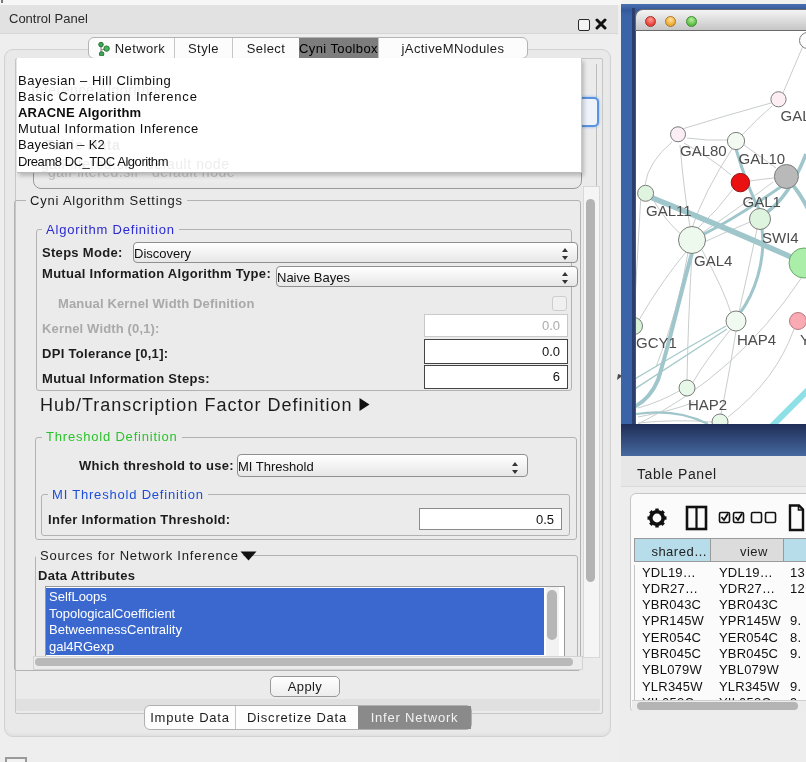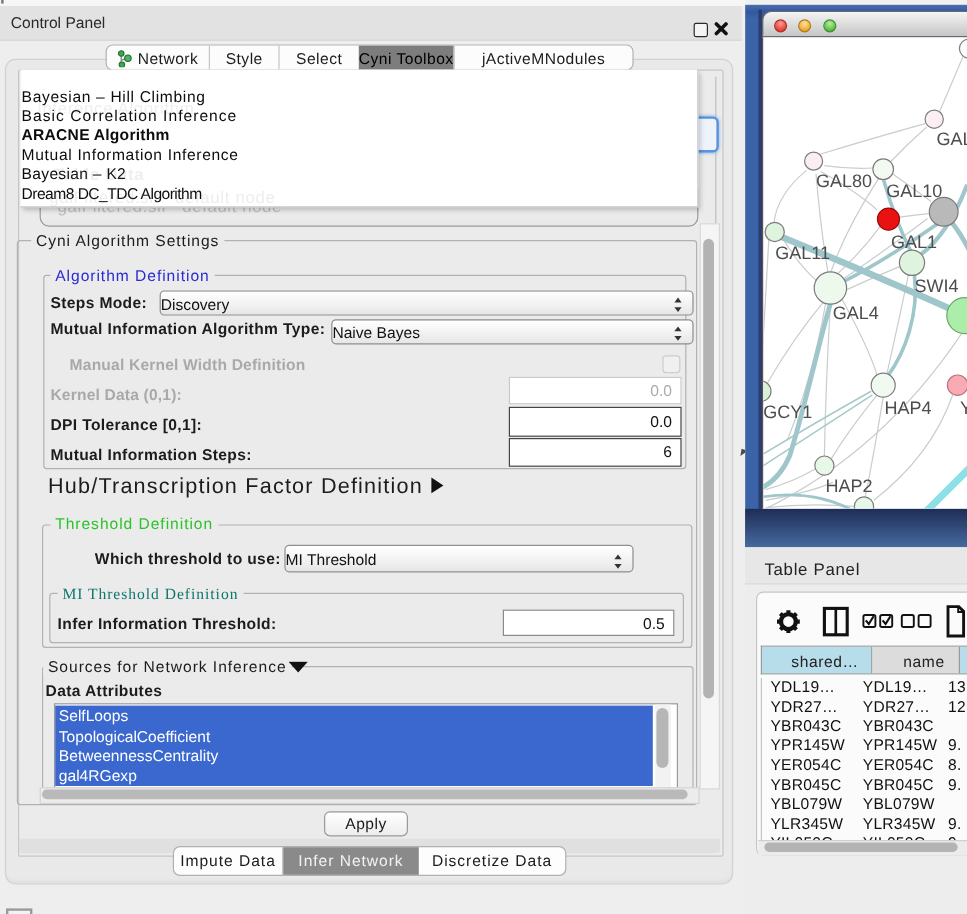--- a/index.html
+++ b/index.html
@@ -72,21 +72,21 @@
 
 <div class="abs lbl b" style="left:42px;top:266px;">Mutual Information Algorithm Type:</div>
 <div class="combo" style="left:276px;top:266px;width:302px;">Naive Bayes<span class="arr"><svg width="8" height="14" viewBox="0 0 8 14">
         <path d="M4 1 L7 5 L1 5 Z" fill="#333"></path>
         <path d="M4 13 L7 9 L1 9 Z" fill="#333"></path>
       </svg></span></div>
 
 <div class="abs glbl" style="left:42px;top:296px;margin-left:16px;">Manual Kernel Width Definition</div>
 <div class="abs" style="left:552px;top:296px;width:13px;height:13px;background:#f0f0f0;border:1px solid #cdcdcd;border-radius:3px;"></div>
 
-<div class="abs glbl" style="left:42px;top:321px;">Kernel Data (0,1):</div>
+<div class="abs glbl" style="left:42px;top:321px;">Kernel Width (0,1):</div>
 <div class="field" style="left:424px;top:314px;width:144px;height:23px;border:1px solid #c9c9c9;color:#ababab;line-height:21px;">0.0</div>
 
 <div class="abs lbl b" style="left:42px;top:346px;">DPI Tolerance [0,1]:</div>
 <div class="field" style="left:424px;top:339px;width:144px;height:25px;border:1px solid #444;line-height:23px;">0.0</div>
 
 <div class="abs lbl b" style="left:42px;top:371px;">Mutual Information Steps:</div>
 <div class="field" style="left:424px;top:365px;width:144px;height:24px;border:1px solid #444;line-height:22px;">6</div>
 
 <div class="abs" style="left:40px;top:395px;font-size:18px;letter-spacing:1px;color:#1c1c1c;white-space:nowrap;">Hub/Transcription Factor Definition</div>
 <svg class="abs" style="left:358px;top:397px;" width="13" height="15" viewBox="0 0 13 15">
@@ -96,21 +96,21 @@
 <div class="group" style="left:35px;top:437px;width:542px;height:103px;"></div>
 <div class="gtitle" style="left:42px;top:429px;color:#2bc32b;">Threshold Definition</div>
 
 <div class="abs lbl b" style="left:79px;top:458px;">Which threshold to use:</div>
 <div class="combo" style="left:237px;top:454px;width:291px;height:23px;line-height:23px;">MI Threshold<span class="arr" style="top:4px;"><svg width="8" height="14" viewBox="0 0 8 14">
         <path d="M4 1 L7 5 L1 5 Z" fill="#333"></path>
         <path d="M4 13 L7 9 L1 9 Z" fill="#333"></path>
       </svg></span></div>
 
 <div class="group" style="left:41px;top:494px;width:529px;height:42px;"></div>
-<div class="gtitle" style="left:48px;top:487px;color:#0f766e;font-family:Liberation Serif, serif;">MI Threshold Definition</div>
+<div class="gtitle" style="left:48px;top:487px;color:#1d4ed8;">MI Threshold Definition</div>
 
 <div class="abs lbl b" style="left:48px;top:512px;">Infer Information Threshold:</div>
 <div class="field" style="left:419px;top:508px;width:143px;height:22px;border:1px solid #8a8a8a;line-height:21px;">0.5</div>
 
 <div class="group" style="left:35px;top:555px;width:543px;height:103px;"></div>
 <div class="gtitle" style="left:36px;top:548px;color:#1c1c1c;">Sources for Network Inference</div>
 <svg class="abs" style="left:240px;top:551px;" width="17" height="10" viewBox="0 0 17 10">
     <path d="M0.5 0.5 L16.5 0.5 L8.5 9.5 Z" fill="#111"></path>
   </svg>
 
@@ -120,22 +120,22 @@
 <div class="abs" style="left:546px;top:587px;width:13px;height:69px;background:#f2f2f2;"></div>
 <div class="abs" style="left:547px;top:590px;width:10px;height:50px;background:#b6b6b6;border-radius:5px;"></div>
 
 <div class="abs" style="left:33px;top:656px;width:548px;height:12px;background:#ececec;border:1px solid #d4d4d4;"></div>
 <div class="abs" style="left:35px;top:658px;width:538px;height:8px;background:#b9b9b9;border-radius:4px;"></div>
 
 <div class="abs" style="left:270px;top:676px;width:68px;height:19px;background:linear-gradient(#ffffff,#ededed);border:1px solid #9a9a9a;border-radius:5px;text-align:center;line-height:19px;font-size:13px;letter-spacing:0.4px;color:#1a1a1a;">Apply</div>
 
 <div class="abs" style="left:144px;top:705px;width:326px;height:23px;background:#fdfdfd;border:1px solid #b0b0b0;border-radius:6px;display:flex;font-size:13px;letter-spacing:0.8px;color:#1c1c1c;">
   <div style="width:90px;display:flex;align-items:center;justify-content:center;border-right:1px solid #c6c6c6;">Impute Data</div>
+  <div style="width:122px;display:flex;align-items:center;justify-content:center;">Discretize Data</div>
   <div style="flex:1;display:flex;align-items:center;justify-content:center;background:#8a8a8a;color:#f2f2f2;">Infer Network</div>
-  <div style="width:122px;display:flex;align-items:center;justify-content:center;">Discretize Data</div>
 </div>
 
 <div id="popup" class="abs" style="left:17px;top:58px;width:564px;height:114px;background:#ffffff;border-right:1px solid #c9c9c9;border-bottom:1px solid #b9b9b9;box-shadow:2px 3px 4px rgba(0,0,0,0.22);font-size:13px;color:#0d0d0d;letter-spacing:0.55px;">
   <div style="position:absolute;left:1px;top:14.5px;line-height:16.2px;white-space:nowrap;">Bayesian – Hill Climbing<br><span style="letter-spacing:0.85px;">Basic Correlation Inference</span><br><span class="b" style="letter-spacing:0.2px;">ARACNE Algorithm</span><br>Mutual Information Inference<br><span style="letter-spacing:0.25px;">Bayesian – K2</span><br><span style="letter-spacing:-0.45px;">Dream8 DC_TDC Algorithm</span></div>
   <div style="position:absolute;left:14px;top:24px;font-size:14px;color:#777;opacity:0.12;">Inference Algorithm</div>
   <div style="position:absolute;left:28px;top:79px;font-size:14px;font-weight:bold;color:#777;opacity:0.12;">Table Data</div>
   <div style="position:absolute;left:24px;top:98px;font-size:14px;color:#777;opacity:0.13;">galFiltered.sif &nbsp;&nbsp;default node</div>
 </div>
 
 <svg class="abs" style="left:616px;top:372px;" width="9" height="9" viewBox="0 0 9 9">
@@ -263,22 +263,22 @@
     <path d="M91.5 17 L94 20 L98 13.5" stroke-width="1.8"></path>
     <path d="M105.5 17 L108 20 L112 13.5" stroke-width="1.8"></path>
     <rect x="121.5" y="12.5" width="10" height="10" rx="1.5"></rect>
     <rect x="135.5" y="12.5" width="10" height="10" rx="1.5"></rect>
   </g>
   <path d="M160 5.5 L169 5.5 L173 9.5 L173 30 L160 30 Z" fill="none" stroke="#111" stroke-width="2.4"></path>
   <path d="M168.5 5.5 L168.5 10 L173 10" fill="none" stroke="#111" stroke-width="1.6"></path>
 </svg>
 
 <div class="abs" style="left:634px;top:538px;width:172px;height:24px;border-top:1px solid #9a9a9a;border-bottom:1px solid #9a9a9a;border-left:1px solid #9a9a9a;box-sizing:border-box;display:flex;font-size:13px;letter-spacing:0.5px;color:#222;">
-  <div style="width:92px;background:#b7dcea;display:flex;align-items:center;justify-content:center;border-right:1px solid #9a9a9a;box-sizing:border-box;padding-left:14px;padding-top:3px;">shared…</div>
-  <div style="width:73px;background:#dcdcdc;display:flex;align-items:center;justify-content:center;border-right:1px solid #9a9a9a;box-sizing:border-box;padding-left:14px;padding-top:3px;">name</div>
+  <div style="width:76px;background:#b7dcea;display:flex;align-items:center;justify-content:center;border-right:1px solid #9a9a9a;box-sizing:border-box;padding-left:14px;padding-top:3px;">shared…</div>
+  <div style="width:73px;background:#dcdcdc;display:flex;align-items:center;justify-content:center;border-right:1px solid #9a9a9a;box-sizing:border-box;padding-left:14px;padding-top:3px;">view</div>
   <div style="flex:1;background:#b7dcea;"></div>
 </div>
 <div class="abs" style="left:634px;top:564.5px;width:172px;height:136px;overflow:hidden;font-size:13px;letter-spacing:0.2px;color:#111;border-left:1px solid #c6c6c6;">
   <div style="position:absolute;left:7px;top:0;line-height:16.3px;">YDL19…<br>YDR27…<br>YBR043C<br>YPR145W<br>YER054C<br>YBR045C<br>YBL079W<br>YLR345W<br>YIL052C</div>
   <div style="position:absolute;left:84px;top:0;line-height:16.3px;">YDL19…<br>YDR27…<br>YBR043C<br>YPR145W<br>YER054C<br>YBR045C<br>YBL079W<br>YLR345W<br>YIL052C</div>
   <div style="position:absolute;left:155px;top:0;line-height:16.3px;">13<br>12<br>&nbsp;<br>9.<br>8.<br>9.<br>&nbsp;<br>9.<br>9.</div>
 </div>
 <div class="abs" style="left:632px;top:700px;width:174px;height:12px;background:#ececec;border-top:1px solid #cfcfcf;"></div>
 <div class="abs" style="left:637px;top:702px;width:161px;height:8px;background:#b4b4b4;border-radius:4px;"></div>
 

